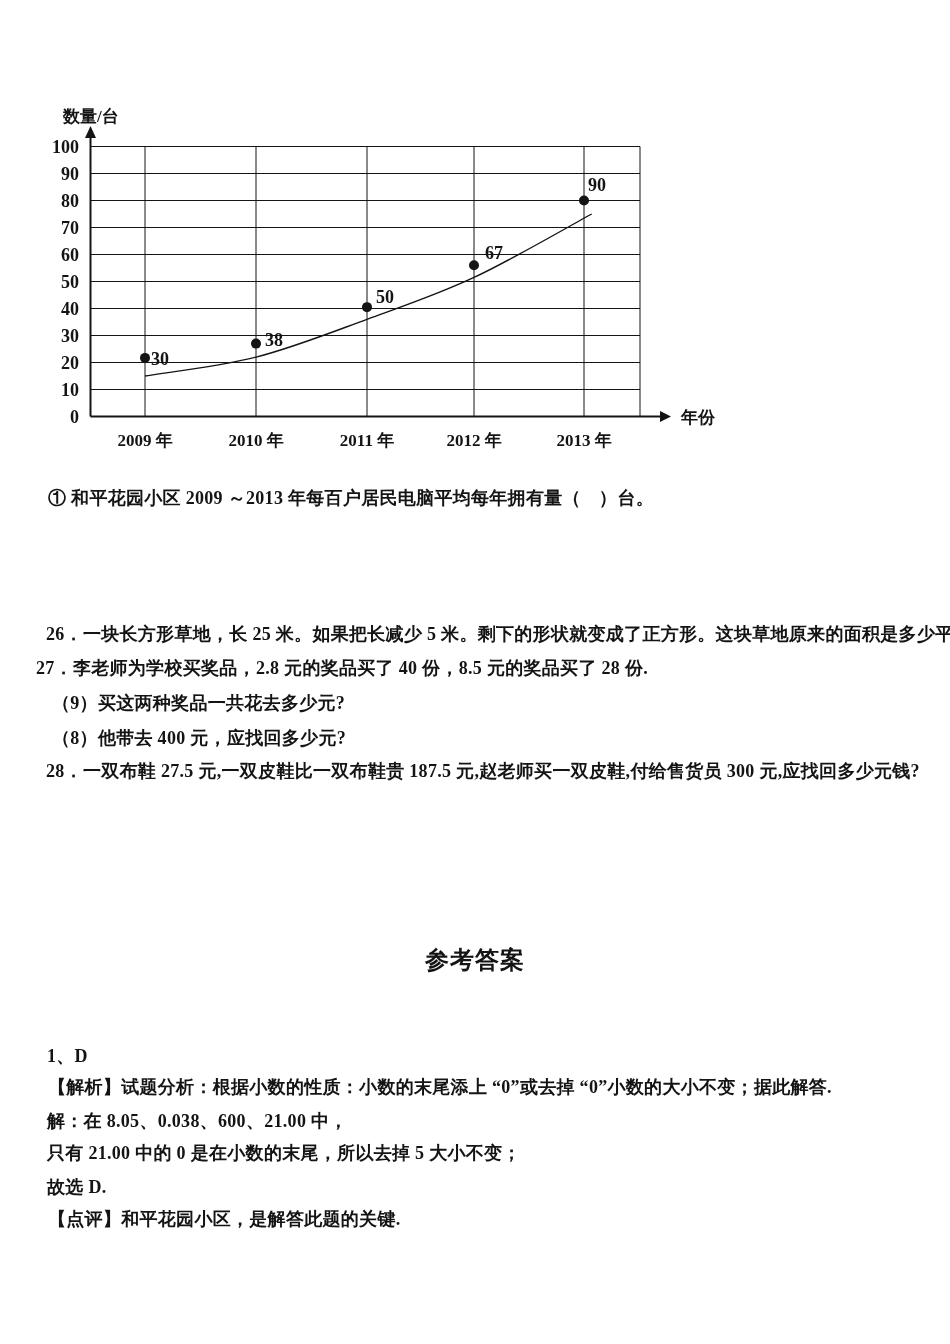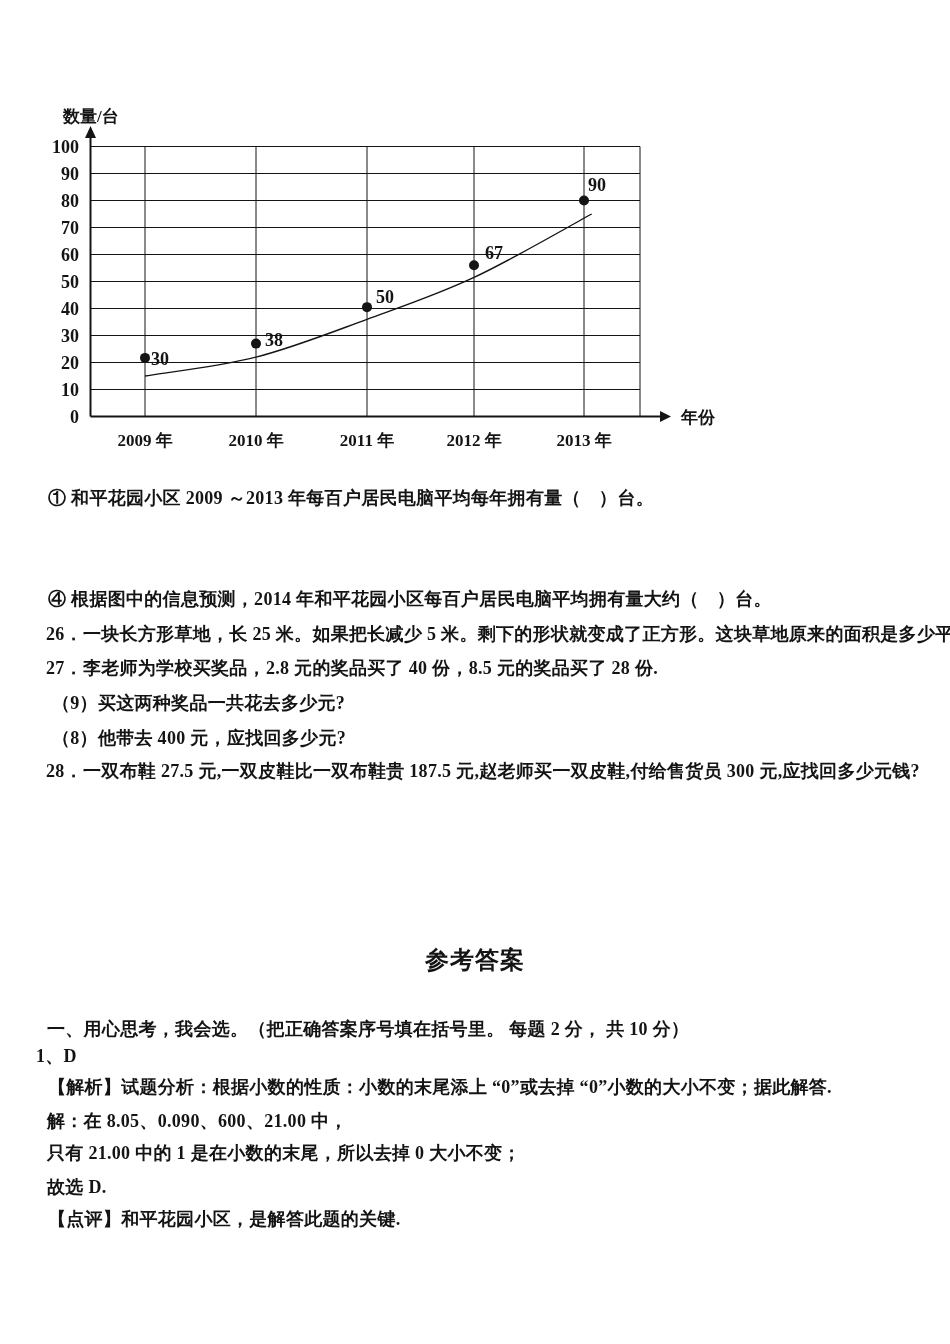--- a/index.html
+++ b/index.html
@@ -85,31 +85,29 @@
       <text x="265" y="345.6" text-anchor="start" font-size="18">38</text>
       <circle cx="367" cy="307.15" r="5" fill="#141414"></circle>
       <text x="376" y="303.15" text-anchor="start" font-size="18">50</text>
       <circle cx="474" cy="265.29999999999995" r="5" fill="#141414"></circle>
       <text x="485" y="259.29999999999995" text-anchor="start" font-size="18">67</text>
       <circle cx="584" cy="200.5" r="5" fill="#141414"></circle>
       <text x="588" y="190.5" text-anchor="start" font-size="18">90</text>
     </svg>
 
   <div class="t" style="top:486px;left:48px">① 和平花园小区 2009 ～2013 年每百户居民电脑平均每年拥有量（　）台。</div>
-  <div class="t" style="top:587px;left:48px">④ 根据图中的信息预测，2014 年和平花园小区每百户居民电脑平均拥有量大约（　）台。</div>
 
   <div class="t" style="top:622px;left:46px">26．一块长方形草地，长 25 米。如果把长减少 5 米。剩下的形状就变成了正方形。这块草地原来的面积是多少平方米？</div>
-  <div class="t" style="top:656px;left:46px">27．李老师为学校买奖品，2.8 元的奖品买了 40 份，8.5 元的奖品买了 28 份.</div>
+  <div class="t" style="top:656px;left:36px">27．李老师为学校买奖品，2.8 元的奖品买了 40 份，8.5 元的奖品买了 28 份.</div>
   <div class="t" style="top:691px;left:52px">（9）买这两种奖品一共花去多少元?</div>
   <div class="t" style="top:726px;left:52px">（8）他带去 400 元，应找回多少元?</div>
   <div class="t" style="top:759px;left:46px">28．一双布鞋 27.5 元,一双皮鞋比一双布鞋贵 187.5 元,赵老师买一双皮鞋,付给售货员 300 元,应找回多少元钱?</div>
 
   <div class="heading" style="top:944px">参考答案</div>
 
-  <div class="t" style="top:1017px;left:47px">一、用心思考，我会选。（把正确答案序号填在括号里。 每题 2 分， 共 10 分）</div>
-  <div class="t" style="top:1044px;left:36px">1、D</div>
+  <div class="t" style="top:1044px;left:47px">1、D</div>
   <div class="t" style="top:1075px;left:48px">【解析】试题分析：根据小数的性质：小数的末尾添上 “0”或去掉 “0”小数的大小不变；据此解答.</div>
-  <div class="t" style="top:1109px;left:47px">解：在 8.05、0.090、600、21.00 中，</div>
-  <div class="t" style="top:1141px;left:47px">只有 21.00 中的 1 是在小数的末尾，所以去掉 0 大小不变；</div>
+  <div class="t" style="top:1109px;left:47px">解：在 8.05、0.038、600、21.00 中，</div>
+  <div class="t" style="top:1141px;left:47px">只有 21.00 中的 0 是在小数的末尾，所以去掉 5 大小不变；</div>
   <div class="t" style="top:1175px;left:47px">故选 D.</div>
   <div class="t" style="top:1207px;left:48px">【点评】和平花园小区，是解答此题的关键.</div>
 
 </div>
 
 </body></html>

